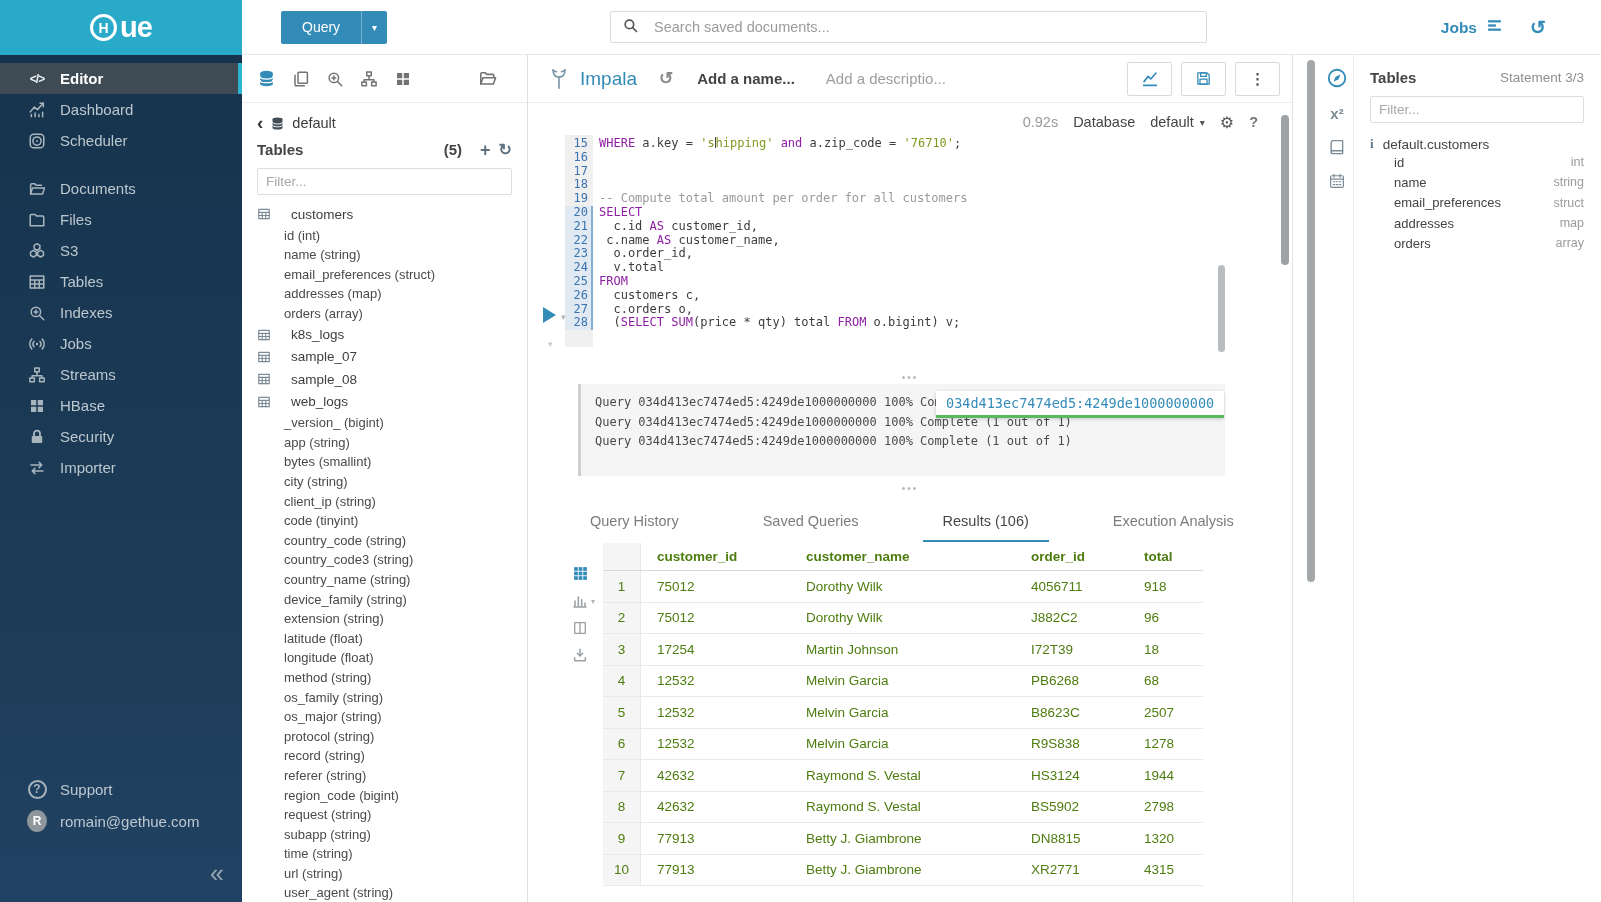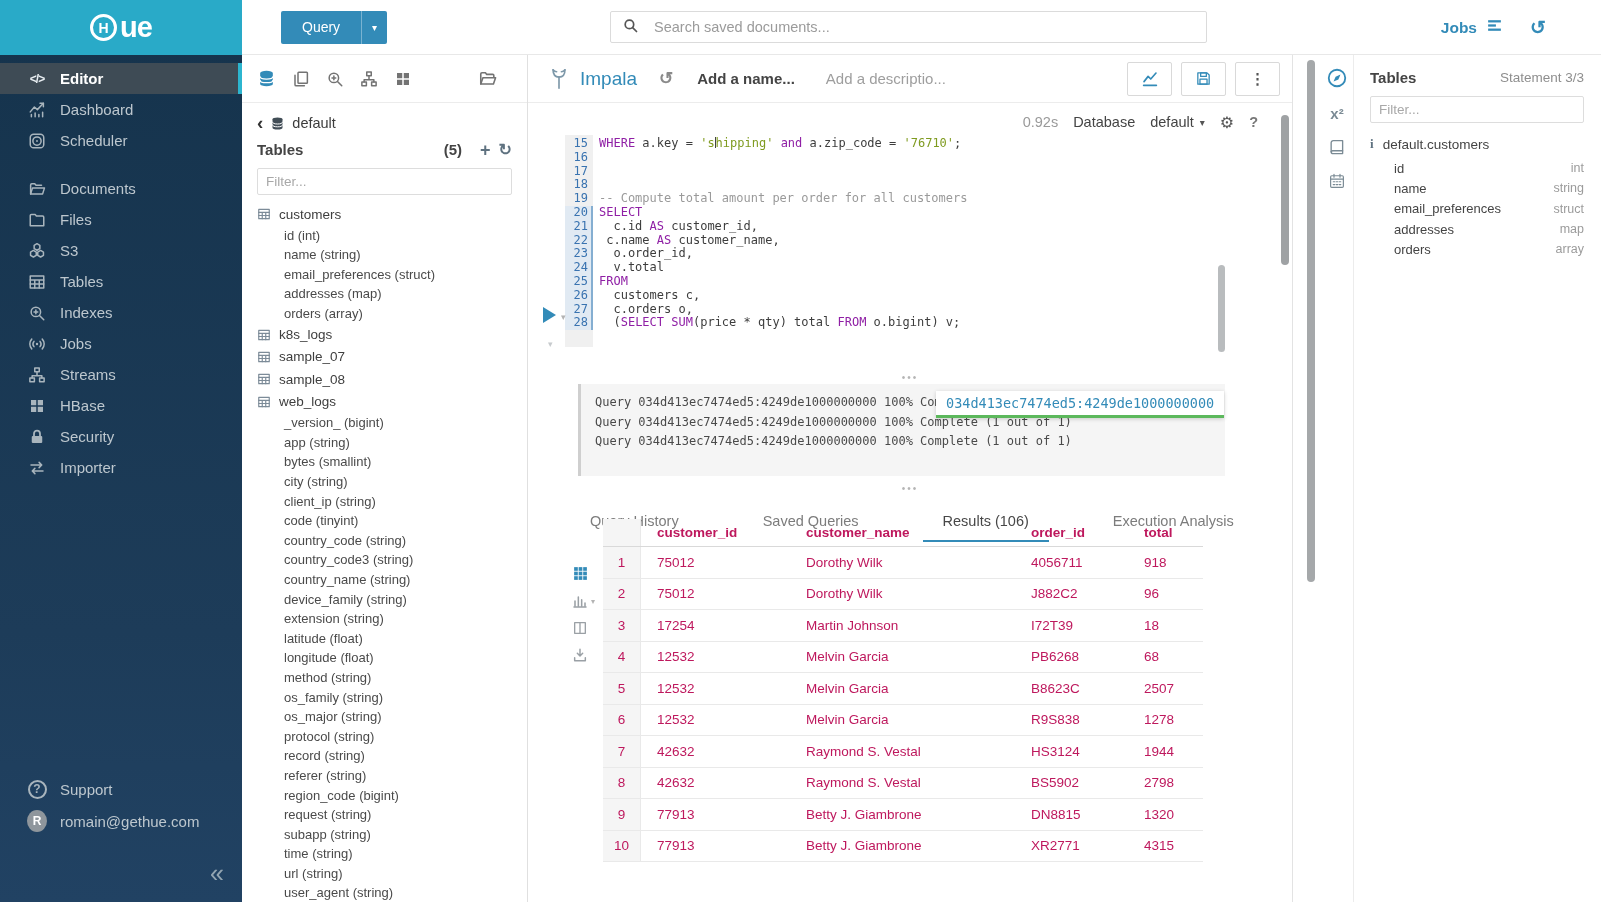--- a/index.html
+++ b/index.html
@@ -64,21 +64,21 @@
   .tables-head .tt { font-weight:bold; }
   .tables-head .sp { flex:1; }
   .tables-head .cnt { font-weight:bold; margin-right:10px; }
   .tables-head .hact { color:#5f7280; margin-left:8px; cursor:pointer; display:flex; align-items:center; }
   .plus { font-size:18px; font-weight:bold; line-height:14px; }
   .refresh { font-size:16px; font-weight:bold; }
   .filterbox { margin:9px 15px 0; width:calc(100% - 30px); height:27px; border:1px solid #ddd;
     border-radius:2px; padding:0 8px; font-size:13.5px; color:#444; font-family:inherit; outline:none; }
   .filterbox::placeholder { color:#a8a8a8; }
   #tree { margin-top:8px; height:700px; overflow:hidden; }
-  .tree-table { height:22.4px; display:flex; align-items:center; gap:8px; padding-left:15px;
+  .tree-table { height:22.4px; display:flex; align-items:center; gap:20px; padding-left:15px;
     font-size:13.5px; color:#3e3e3e; cursor:pointer; }
   .tree-table .tbico { color:#7c8b98; display:flex; }
   .tree-col { height:19.6px; padding-left:42px; font-size:13px; color:#4a4a4a; display:flex;
     align-items:center; cursor:pointer; }
 
   
   .main { position:absolute; left:528px; top:55px; width:764px; height:847px; background:#fff; }
   .editor-header { height:48px; border-bottom:1px solid #ececec; display:flex; align-items:center;
     padding:0 12px 0 20px; }
   .impala-ic { color:#7d98a9; display:flex; margin-right:10px; }
@@ -135,21 +135,21 @@
   .tabs { position:absolute; left:42px; top:448px; display:flex; gap:44px; font-size:14.5px; color:#7c7c7c; }
   .tab { padding:10px 20px 11px; cursor:pointer; }
   .tab.active { color:#474747; border-bottom:2px solid #338bb8; }
 
   .result-icons { position:absolute; left:44px; top:510px; display:flex; flex-direction:column; gap:11px;
     align-items:flex-start; color:#9aa0a5; }
   .ric { display:flex; align-items:center; gap:3px; cursor:pointer; }
   .ric.blue { color:#338bb8; }
   .ric .rcaret { font-size:8px; color:#b3b3b3; }
 
-  .rtable { position:absolute; left:75px; top:464px; width:600px; font-size:13.5px; color:#be185d; }
+  .rtable { position:absolute; left:75px; top:488px; width:600px; font-size:13.5px; color:#4d7c0f; }
   .rrow { display:grid; grid-template-columns:38px 149px 225px 113px 75px; align-items:center;
     border-bottom:1px solid #e9e9e9; }
   .rrow.head { height:28px; font-weight:bold; border-bottom:1px solid #d9d9d9; }
   .rrow.body { height:31.5px; }
   .rcell { padding-left:16px; }
   .numcell { background:#f5f5f5; border-right:1px solid #e9e9e9; height:100%; display:flex;
     align-items:center; justify-content:center; }
 
   
   .right-assist { position:absolute; left:1292px; top:55px; width:309px; height:847px;
@@ -164,21 +164,21 @@
   .rpanel { position:absolute; left:60px; top:0; width:249px; height:847px; border-left:1px solid #ececec;
     padding:14px 18px 0 16px; }
   .rhead { display:flex; justify-content:space-between; align-items:center; }
   .rtitle { font-weight:bold; font-size:15px; color:#444; }
   .rstmt { font-size:13.5px; color:#8e8e8e; }
   .rfilter { margin-top:10px; width:100%; height:27px; border:1px solid #ddd; border-radius:2px;
     padding:0 8px; font-size:13.5px; color:#444; font-family:inherit; outline:none; }
   .rfilter::placeholder { color:#a8a8a8; }
   .rtname { margin-top:13px; display:flex; gap:9px; align-items:center; font-size:13.5px; color:#444; }
   .info-i { color:#5f7280; font-weight:bold; font-size:13px; font-family:"Liberation Serif",serif; }
-  #rcols { margin-top:6px; }
+  #rcols { }
   .rcol { display:flex; justify-content:space-between; height:20.3px; align-items:center;
     padding-left:24px; font-size:13px; color:#444; cursor:pointer; }
   .rcol .rtype { color:#9b9b9b; font-size:12.5px; }
 </style>
 </head>
 <body>
 
 <div class="app">
 
   <aside class="sidebar">

